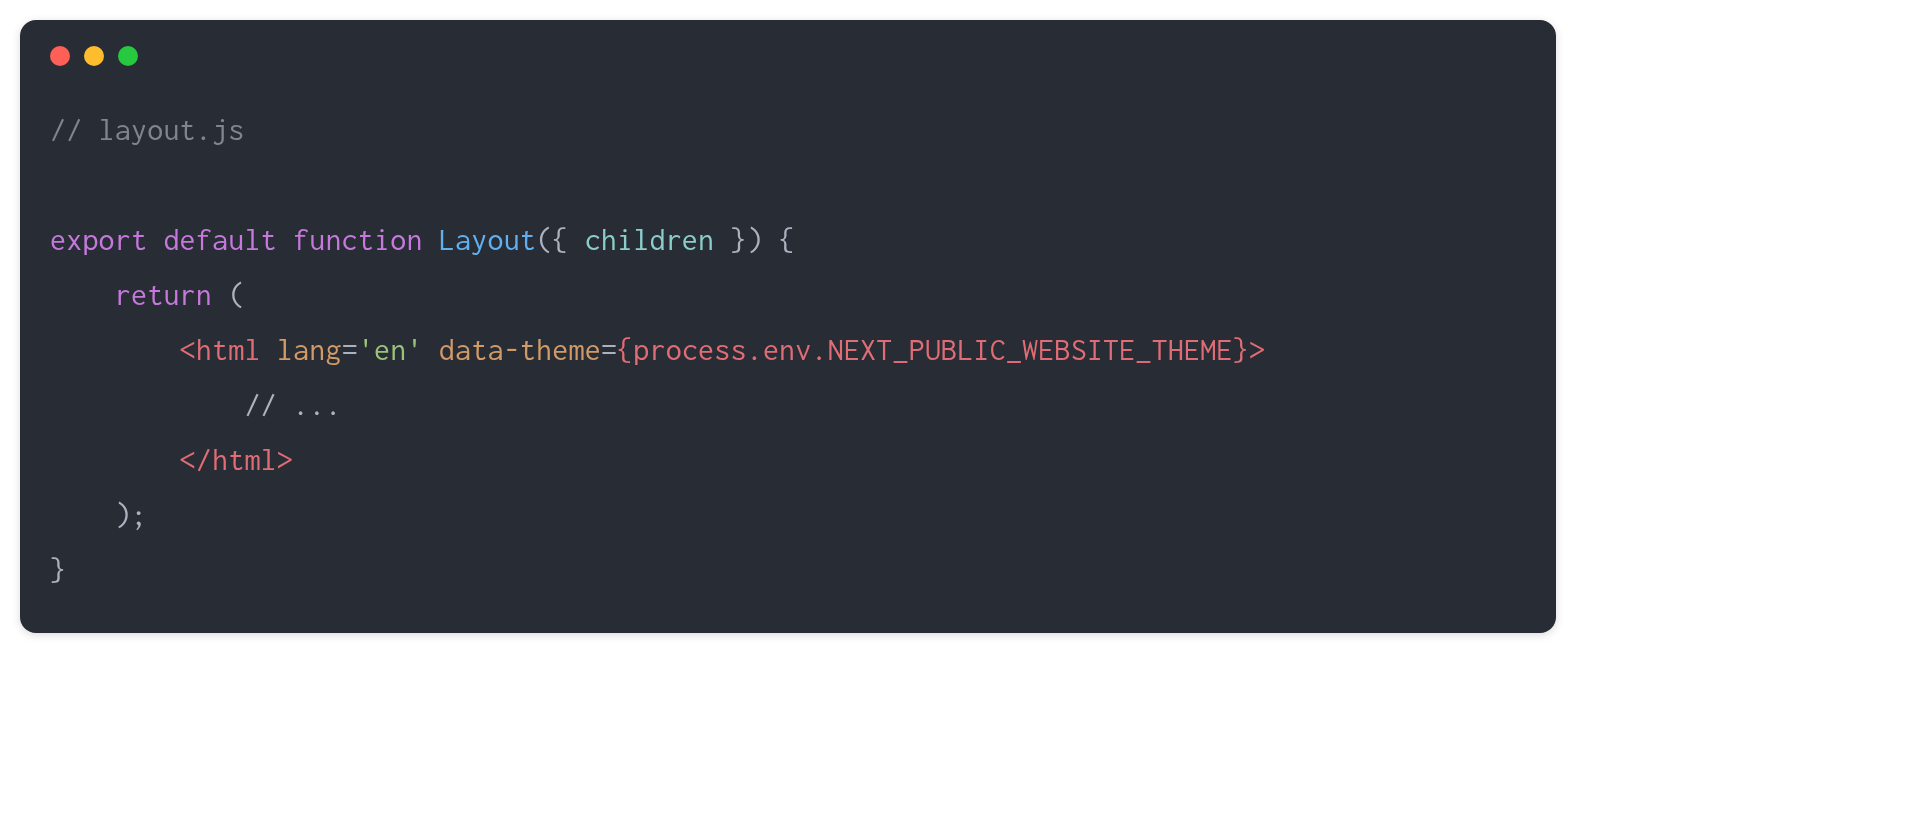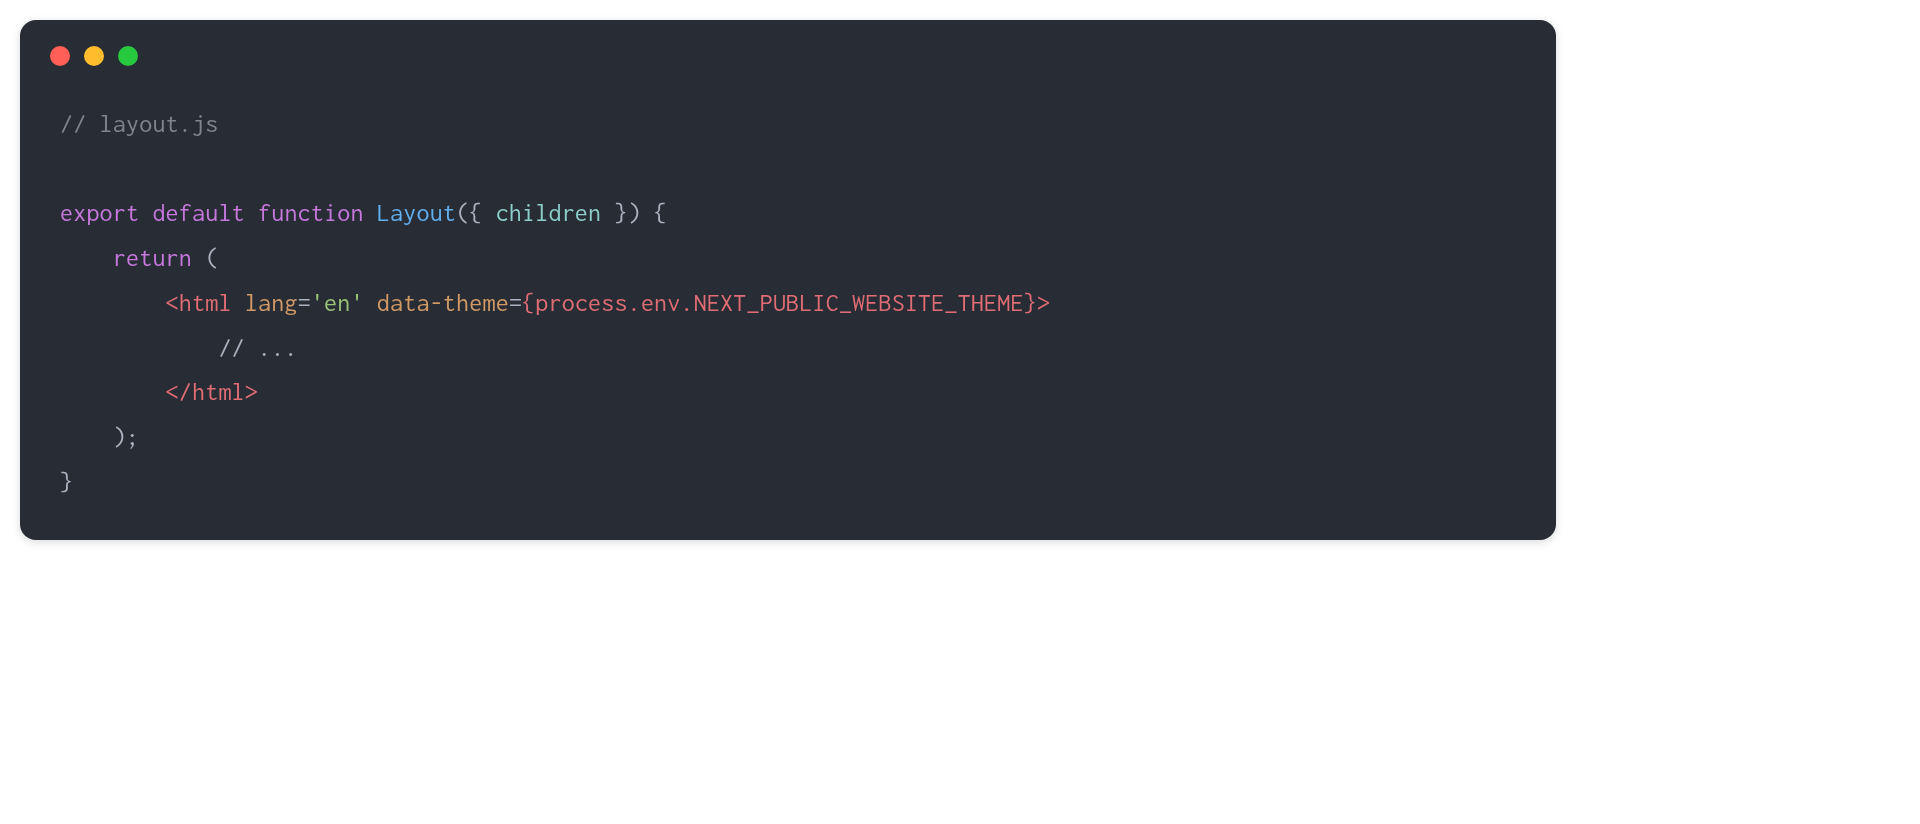--- a/index.html
+++ b/index.html
@@ -31,22 +31,22 @@
     }
     .traffic-light {
       width: 20px;
       height: 20px;
       border-radius: 50%;
     }
     .traffic-red { background: #ff5f56; }
     .traffic-yellow { background: #ffbd2e; }
     .traffic-green { background: #27c93f; }
     .code-body {
-      padding: 36px 30px 36px 40px;
-      font-size: 26px;
+      padding: 36px 30px 36px 30px;
+      font-size: 32px;
       line-height: 1.72;
       color: #abb2bf;
       white-space: pre;
       letter-spacing: 0.2px;
     }
     .tok-comment { color: #7f848e; font-style: normal; }
     .tok-keyword { color: #c678dd; }
     .tok-function { color: #61afef; }
     .tok-plain { color: #abb2bf; }
     .tok-paren { color: #abb2bf; }

